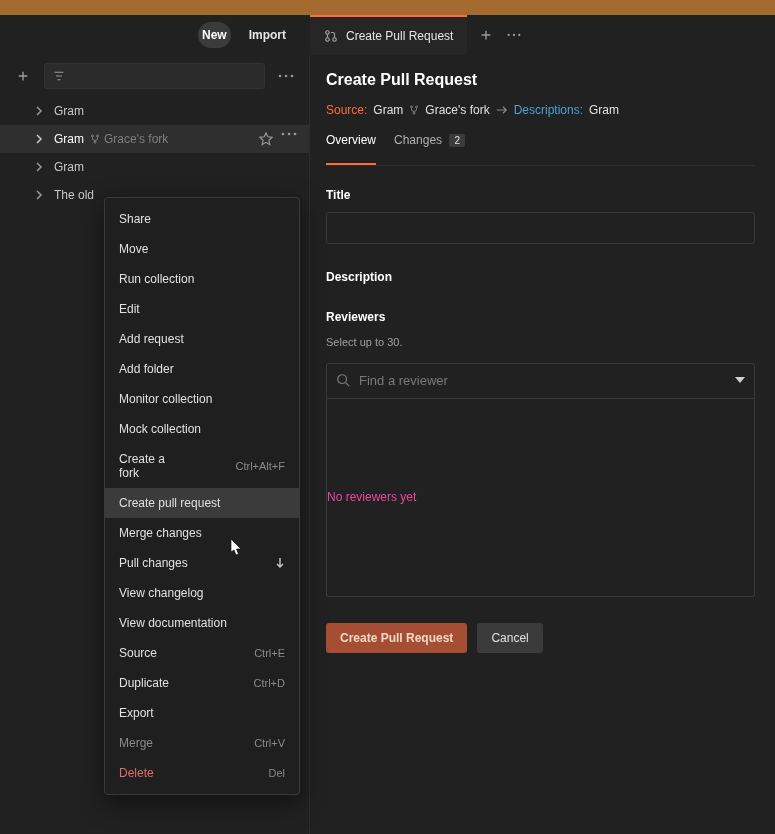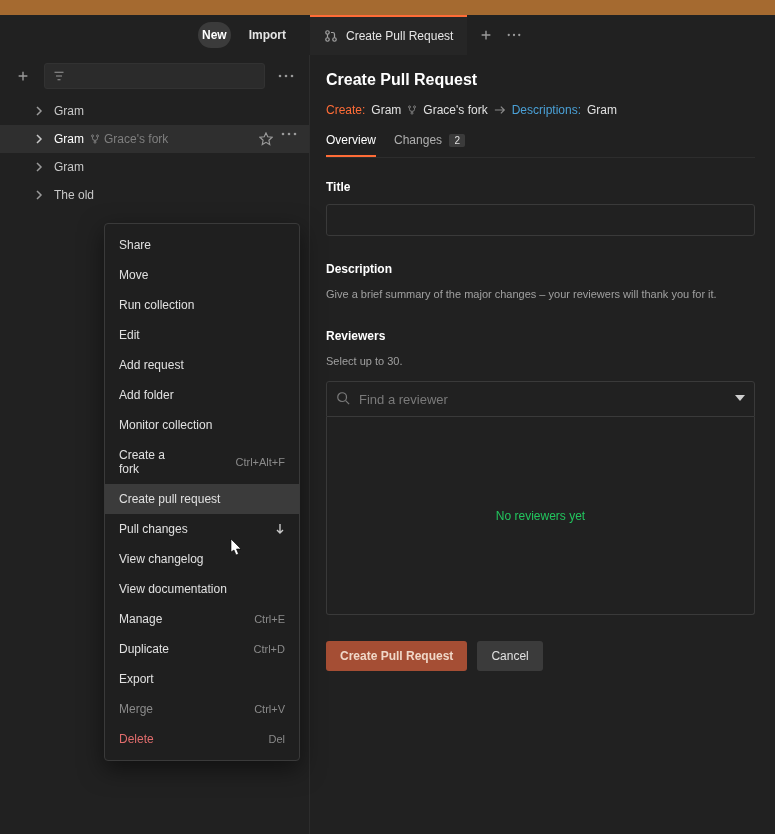--- a/index.html
+++ b/index.html
@@ -25,54 +25,54 @@
 .tree { padding: 0; }
 .tree-row { display: flex; align-items: center; height: 28px; font-size: 12px; color: #c8c8c8; }
 .tree-row .chev { width: 10px; height: 10px; display: inline-flex; }
 .tree-row.depth0 { padding-left: 34px; }
 .tree-row.depth0 .label { margin-left: 10px; }
 .tree-row.selected { background: #2f2f2f; color: #fff; }
 .tree-row .sub { color: #7f7f7f; margin-left: 4px; }
 .tree-row .rspace { margin-left: auto; display: flex; gap: 8px; padding-right: 12px; color: #8a8a8a; }
 .fork-icon { width: 10px; height: 10px; color: #8a8a8a; display: inline-flex; margin-left: 6px; }
 
-.ctx-menu { position: absolute; left: 104px; top: 168px; width: 196px; background: #1f1f1f; border: 1px solid #3a3a3a; border-radius: 4px; padding: 6px 0; box-shadow: 0 8px 24px rgba(0,0,0,0.5); z-index: 50; }
+.ctx-menu { position: absolute; left: 104px; top: 142px; width: 196px; background: #1f1f1f; border: 1px solid #3a3a3a; border-radius: 4px; padding: 6px 0; box-shadow: 0 8px 24px rgba(0,0,0,0.5); z-index: 50; }
 .ctx-item { display: flex; align-items: center; justify-content: space-between; padding: 8px 14px; font-size: 12px; color: #e0e0e0; cursor: pointer; }
 .ctx-item.highlight { background: #3b3b3b; }
 .ctx-item.danger { color: #e06c6c; }
 .ctx-item.dim { color: #8a8a8a; }
 .ctx-shortcut { color: #8a8a8a; font-size: 11px; margin-left: 48px; }
 .cursor-ptr { position: absolute; left: 226px; top: 482px; z-index: 60; width: 18px; height: 22px; color: #fff; }
 
 .content { flex: 1; padding: 16px 20px 20px 16px; overflow: auto; }
 .content h1 { font-size: 16px; font-weight: 600; margin-bottom: 14px; color: #fff; }
 .src-dest { font-size: 12px; margin-bottom: 16px; display: flex; align-items: center; gap: 6px; flex-wrap: wrap; }
 .src-dest .lab-src { color: #ff6c37; }
 .src-dest .lab-dst { color: #4aa0d6; }
 .src-dest .val { color: #e0e0e0; }
 .arrow-icon { width: 12px; height: 12px; color: #8a8a8a; display: inline-flex; }
 .fork-icon-inline { width: 10px; height: 10px; color: #8a8a8a; display: inline-flex; }
 
 .view-tabs { display: flex; gap: 18px; border-bottom: 1px solid #2d2d2d; margin-bottom: 22px; }
-.vtab { padding-bottom: 8px; font-size: 12px; color: #b0b0b0; cursor: pointer; }
+.vtab { padding-bottom: 16px; font-size: 12px; color: #b0b0b0; cursor: pointer; }
 .vtab.active { color: #fff; border-bottom: 2px solid #ff6c37; }
 .badge { background: #3b3b3b; color: #e0e0e0; font-size: 10px; padding: 1px 5px; border-radius: 2px; margin-left: 4px; }
 
 .section { margin-bottom: 26px; }
 .section-label { font-size: 12px; font-weight: 600; color: #fff; margin-bottom: 10px; }
 .section-sub { font-size: 11px; color: #a0a0a0; margin-bottom: 12px; line-height: 1.5; }
 .input-text { width: 100%; background: #212121; border: 1px solid #3a3a3a; border-radius: 3px; height: 32px; padding: 0 10px; color: #e0e0e0; font-size: 12px; }
 .input-area { width: 100%; background: #212121; border: 1px solid #3a3a3a; border-radius: 3px; height: 78px; padding: 8px 10px; color: #e0e0e0; font-size: 12px; resize: vertical; font-family: inherit; }
 .input-area::placeholder, .reviewer-search::placeholder { color: #7a7a7a; }
 
 .reviewer-search-wrap { position: relative; }
 .reviewer-search { width: 100%; background: #212121; border: 1px solid #3a3a3a; border-radius: 3px 3px 0 0; height: 36px; padding: 0 41px 0 32px; color: #e0e0e0; font-size: 13px; }
 .search-icn { position: absolute; left: 10px; top: 10px; width: 14px; height: 14px; color: #7a7a7a; }
 .caret-icn { position: absolute; right: 10px; top: 14px; color: #cfcfcf; }
-.reviewer-box { border: 1px solid #3a3a3a; border-top: none; border-radius: 0 0 3px 3px; height: 198px; display: flex; align-items: center; justify-content: center; color: #22c55e; font-size: 12px; }
+.reviewer-box { border: 1px solid #3a3a3a; border-top: none; border-radius: 0 0 3px 3px; height: 198px; display: flex; align-items: center; justify-content: flex-start; color: #ec4899; font-size: 12px; }
 
 .footer-btns { display: flex; gap: 10px; }
 .btn-primary { background: #a54e34; color: #f0d8c8; border: none; padding: 8px 14px; font-size: 12px; font-weight: 600; border-radius: 3px; cursor: pointer; }
 .btn-secondary { background: #3b3b3b; color: #e0e0e0; border: none; padding: 8px 14px; font-size: 12px; border-radius: 3px; cursor: pointer; }
 
 svg { display: block; }
 </style>
 </head>
 <body>
 
@@ -206,42 +206,48 @@
         <div class="ctx-item">
           <span>Add request</span>
         </div>
         <div class="ctx-item">
           <span>Add folder</span>
         </div>
         <div class="ctx-item">
           <span>Monitor collection</span>
         </div>
         <div class="ctx-item">
+          <span>Mock collection</span>
+        </div>
+        <div class="ctx-item">
           <span>Create a fork</span>
           <span class="ctx-shortcut">Ctrl+Alt+F</span>
         </div>
         <div class="ctx-item highlight">
           <span>Create pull request</span>
+        </div>
+        <div class="ctx-item">
+          <span>Merge changes</span>
         </div>
         <div class="ctx-item">
           <span>Pull changes</span>
           <span>
             <svg width="10" height="12" viewBox="0 0 10 12" fill="none" stroke="#c8c8c8" stroke-width="1.4">
               <path d="M5 1v9M2 7l3 3 3-3"></path>
             </svg>
           </span>
         </div>
         <div class="ctx-item">
           <span>View changelog</span>
         </div>
         <div class="ctx-item">
           <span>View documentation</span>
         </div>
         <div class="ctx-item">
-          <span>Manage</span>
+          <span>Source</span>
           <span class="ctx-shortcut">Ctrl+E</span>
         </div>
         <div class="ctx-item">
           <span>Duplicate</span>
           <span class="ctx-shortcut">Ctrl+D</span>
         </div>
         <div class="ctx-item">
           <span>Export</span>
         </div>
         <div class="ctx-item dim">
@@ -257,21 +263,21 @@
       <svg width="18" height="22" viewBox="0 0 18 22" fill="#fff" stroke="#000" stroke-width="0.6">
           <path d="M5 2v13l3-2 2 5 2.5-1-2-5H15L5 2z"></path>
         </svg>
     </span>
   </div>
 
   <div class="content">
     <h1>Create Pull Request</h1>
 
     <div class="src-dest">
-      <span class="lab-src">Create:</span>
+      <span class="lab-src">Source:</span>
       <span class="val">Gram</span>
       <span class="fork-icon-inline">
           <svg width="10" height="10" viewBox="0 0 16 16" fill="none" stroke="#8a8a8a" stroke-width="1.4">
             <circle cx="4" cy="3" r="1.6"></circle>
             <circle cx="12" cy="3" r="1.6"></circle>
             <circle cx="8" cy="13" r="1.6"></circle>
             <path d="M4 5v2a3 3 0 0 0 3 3h2a3 3 0 0 0 3-3V5M8 10v1"></path>
           </svg>
         </span>
       <span class="val">Grace's fork</span>
@@ -292,21 +298,20 @@
       </div>
     </div>
 
     <div class="section">
       <div class="section-label">Title</div>
       <input class="input-text" type="text" style="">
     </div>
 
     <div class="section">
       <div class="section-label">Description</div>
-      <div class="section-sub">Give a brief summary of the major changes – your reviewers will thank you for it.</div>
     </div>
 
     <div class="section">
       <div class="section-label">Reviewers</div>
       <div class="section-sub">Select up to 30.</div>
       <div class="reviewer-search-wrap">
         <span class="search-icn">
             <svg width="14" height="14" viewBox="0 0 16 16" fill="none" stroke="#7a7a7a" stroke-width="1.4">
               <circle cx="7" cy="7" r="5"></circle>
               <path d="M11 11l4 4"></path>

